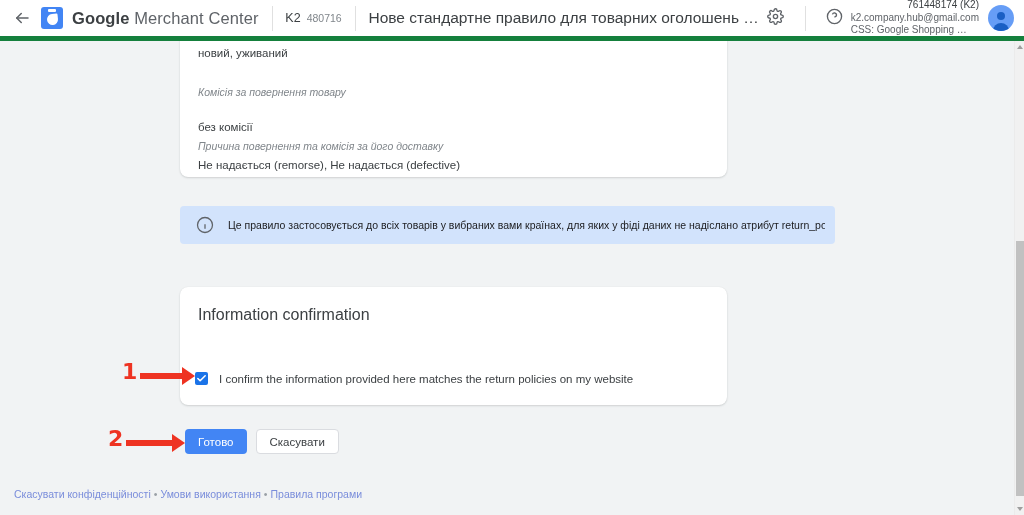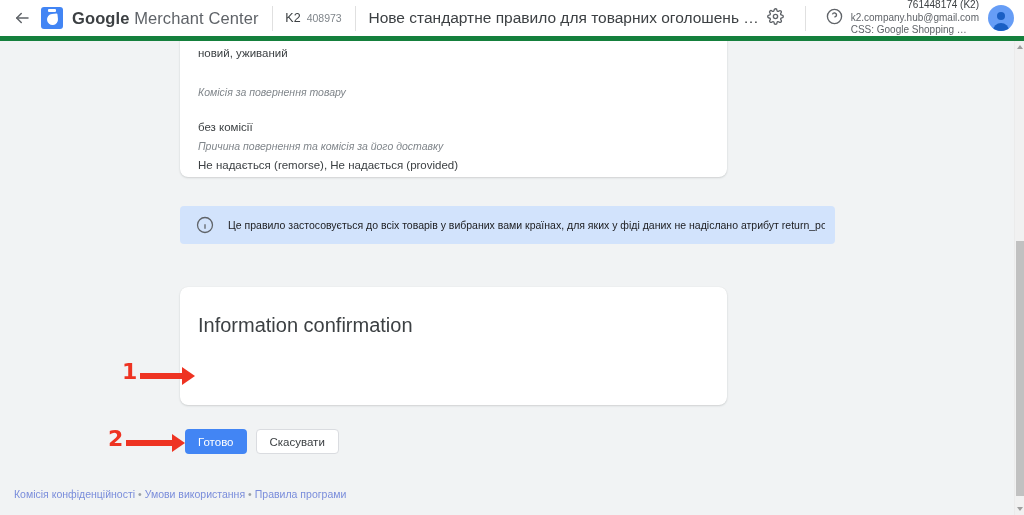--- a/index.html
+++ b/index.html
@@ -238,22 +238,22 @@
 
   
   .card-conf {
     left: 180px;
     top: 246px;
     width: 547px;
     height: 118px;
   }
   .conf-title {
     position: absolute;
-    left: 18px; top: 27px;
-    font-size: 20px;
+    left: 18px; top: 19px;
+    font-size: 16px;
     color: #3c4043;
   }
   .conf-sub {
     position: absolute;
     left: 18px; top: 45px;
     font-size: 10.5px;
     color: #5f6368;
     white-space: nowrap;
   }
   .conf-row {
@@ -408,21 +408,21 @@
       <span class="tab"></span>
       <span class="bag"></span>
     </span>
     <span class="brand-text"><b>Google</b><span class="light"> Merchant Center</span></span>
   </div>
 
   <div class="vdiv"></div>
 
   <div class="acct-chip">
     <span class="nm">K2</span>
-    <span class="id">408973</span>
+    <span class="id">480716</span>
   </div>
 
   <div class="vdiv"></div>
 
   <div class="page-title">Нове стандартне правило для товарних оголошень та інформації …</div>
 
   <div class="spacer"></div>
 
   <div class="icon-btn">
     <span>
@@ -459,45 +459,55 @@
 
 <div class="content">
 
   <div class="card card-top">
     <div class="fld fld-value" style="top:66px;">новий, уживаний</div>
 
     <div class="fld fld-label" style="top:105px;">Комісія за повернення товару</div>
     <div class="fld fld-value" style="top:140px;">без комісії</div>
 
     <div class="fld fld-label" style="top:159px;">Причина повернення та комісія за його доставку</div>
-    <div class="fld fld-value" style="top:178px;">Не надається (remorse), Не надається (provided)</div>
+    <div class="fld fld-value" style="top:178px;">Не надається (remorse), Не надається (defective)</div>
   </div>
 
   <div class="banner">
     <span class="banner-icon">
       <svg width="18" height="18" viewBox="0 0 24 24" fill="none" stroke="#5f6368" stroke-width="1.7">
         <circle cx="12" cy="12" r="10"></circle>
         <line x1="12" y1="11" x2="12" y2="17"></line>
         <line x1="12" y1="7.4" x2="12.01" y2="7.4"></line>
       </svg>
     </span>
     <span class="banner-text">Це правило застосовується до всіх товарів у вибраних вами країнах, для яких у фіді даних не надіслано атрибут return_policy_label [мітка_правил_повернення].</span>
   </div>
 
   <div class="card card-conf">
     <div class="conf-title">Information confirmation</div>
+    <div class="conf-row">
+      <span class="cbox">
+        <span>
+          <svg width="11" height="11" viewBox="0 0 24 24" fill="none" stroke="#ffffff" stroke-width="3.4" stroke-linecap="round" stroke-linejoin="round">
+            <polyline points="20 6 9 17 4 12"></polyline>
+          </svg>
+        </span>
+      </span>
+      <span class="conf-label">I confirm the information provided here matches the return policies on my website</span>
+    </div>
   </div>
 
   <div class="actions">
     <div class="btn btn-primary">Готово</div>
     <div class="btn btn-secondary">Скасувати</div>
   </div>
 
   <div class="footer">
-    <a>Комісія конфіденційності</a><span class="sep">•</span><a>Умови використання</a><span class="sep">•</span><a>Правила програми</a>
+    <a>Скасувати конфіденційності</a><span class="sep">•</span><a>Умови використання</a><span class="sep">•</span><a>Правила програми</a>
   </div>
 
   <div class="anno" style="left:122px; top:320px;">
     <span class="anno-num">1</span>
   </div>
   <div class="anno arrow-wrap" style="left:140px; top:326px;">
     <span class="arrow-shaft" style="width:42px;"></span>
     <span class="arrow-head"></span>
   </div>
 

